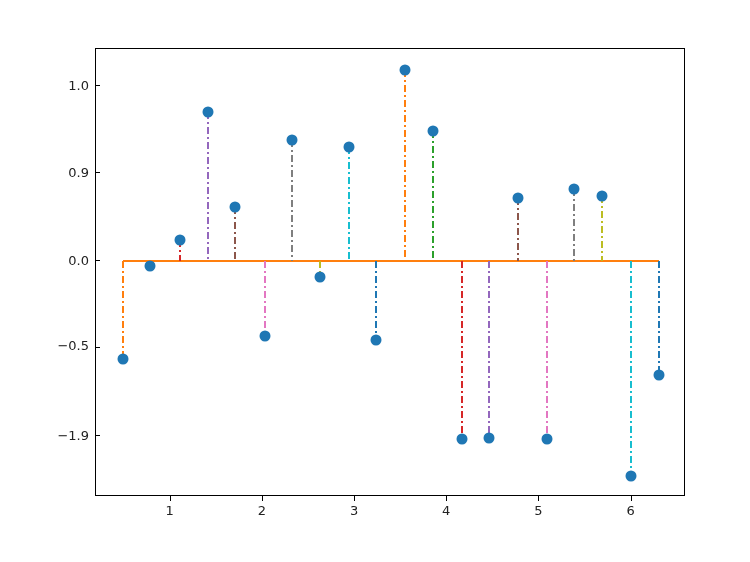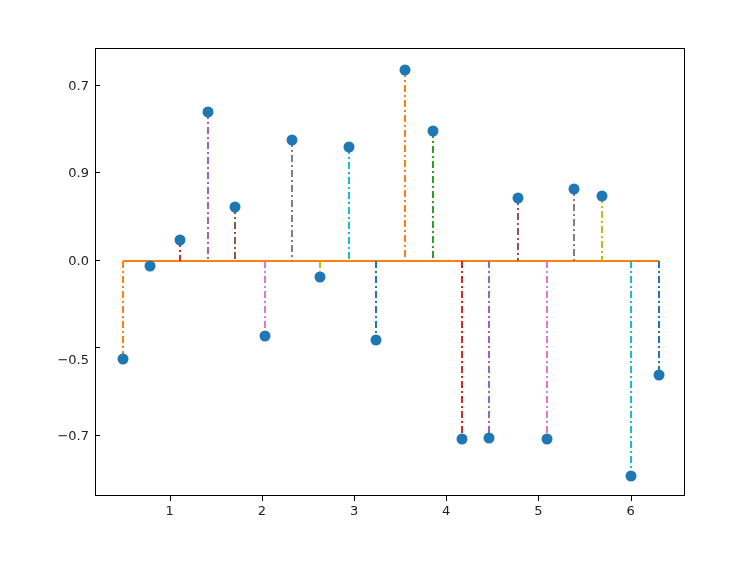--- a/index.html
+++ b/index.html
@@ -139,23 +139,23 @@
       <div class="tick-label-x" style="left: 259.047px; top: 7px;">3</div>
       <div class="tick-mark-x" style="left: 351.234px;"></div>
       <div class="tick-label-x" style="left: 351.234px; top: 7px;">4</div>
       <div class="tick-mark-x" style="left: 443.422px;"></div>
       <div class="tick-label-x" style="left: 443.422px; top: 7px;">5</div>
       <div class="tick-mark-x" style="left: 535.609px;"></div>
       <div class="tick-label-x" style="left: 535.609px; top: 7px;">6</div>
     </div>
   <div class="y-tick-area" id="y-tick-area" style="left: 0px; top: 48px; width: 95px; height: 448px;">
       <div class="tick-mark-y" style="top: 386.75px; right: -5px;"></div>
-      <div class="tick-label-y" style="top: 386.75px;">−0.7</div>
+      <div class="tick-label-y" style="top: 386.75px;">−1.9</div>
       <div class="tick-mark-y" style="top: 299.25px; right: -5px;"></div>
-      <div class="tick-label-y" style="top: 311px;">−0.5</div>
+      <div class="tick-label-y" style="top: 297px;">−0.5</div>
       <div class="tick-mark-y" style="top: 211.75px; right: -5px;"></div>
       <div class="tick-label-y" style="top: 211.75px;">0.0</div>
       <div class="tick-mark-y" style="top: 124.25px; right: -5px;"></div>
       <div class="tick-label-y" style="top: 124.25px;">0.9</div>
       <div class="tick-mark-y" style="top: 36.75px; right: -5px;"></div>
-      <div class="tick-label-y" style="top: 36.75px;">0.7</div>
+      <div class="tick-label-y" style="top: 36.75px;">1.0</div>
     </div>
 </div>
 
 </body></html>

